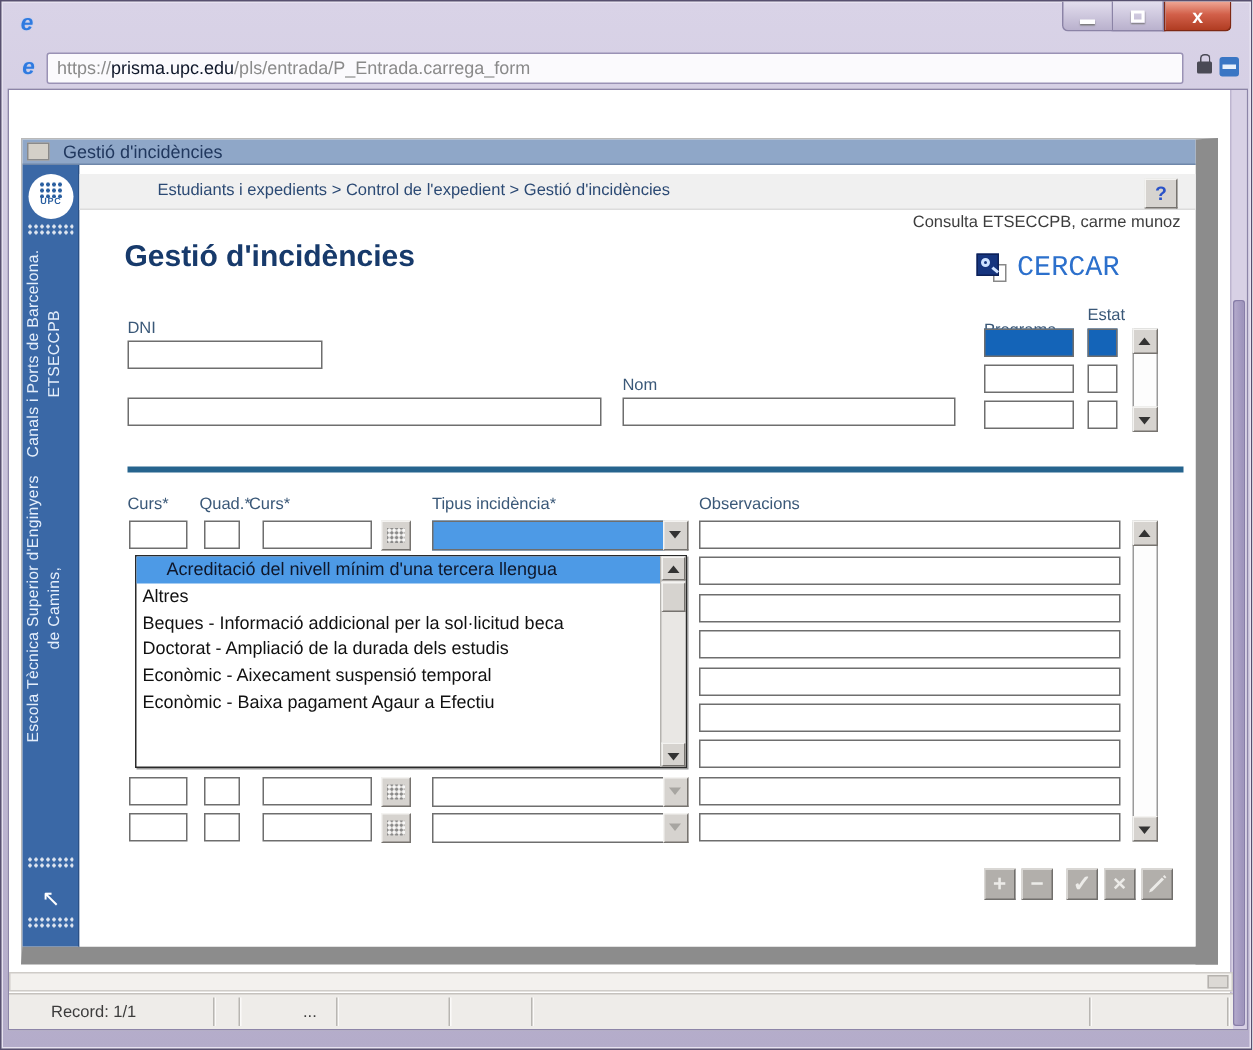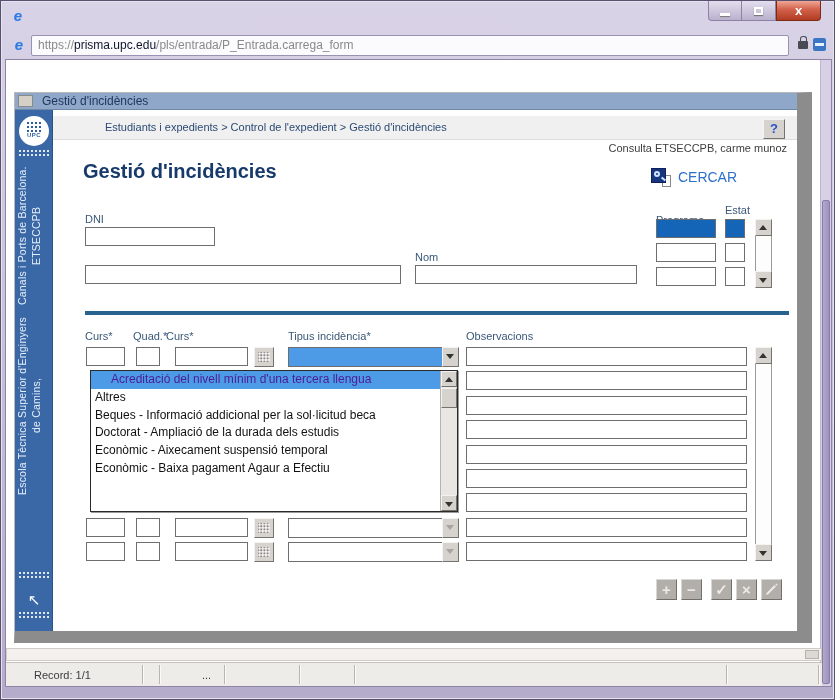--- a/index.html
+++ b/index.html
@@ -98,21 +98,21 @@
   .consulta { position:absolute; right:10px; top:32px; font-size:11px; color:#3d3d3d; }
 
   .page-title { position:absolute; left:30px; top:50px; font-size:20px; font-weight:bold; color:#173a6b; }
 
   .cercar { position:absolute; left:598px; top:57px; display:flex; align-items:center; cursor:default; }
   .cercar-icon { position:relative; width:20px; height:20px; margin-right:7px; }
   .cercar-icon .page { position:absolute; right:0; bottom:0; width:9px; height:12px; background:#fff; border:1px solid #888; }
   .cercar-icon .sq { position:absolute; left:0; top:1px; width:15px; height:15px; background:#16357f; border:1px solid #0d2158; }
   .cercar-icon .mag { position:absolute; left:3px; top:4px; width:6px; height:6px; border:2px solid #cfe2ff; border-radius:50%; }
   .cercar-icon .handle { position:absolute; left:10px; top:11px; width:5px; height:2px; background:#cfe2ff; transform:rotate(40deg); }
-  .cercar-label { font-size:14px; color:#2c70cc; }
+  .cercar-label { font-size:19px; color:#2c70cc;font-family:Liberation Mono, monospace; }
 
   .tbox { position:absolute; background:#fff; border:1px solid #6e6e6e; height:19px; }
   .tbox.fill-blue { background:#1464b8; }
   .tbox.focus-blue { background:#4d9ae6; }
 
   .divider { position:absolute; left:32px; top:201px; width:704px; height:4px; background:#26648e; }
 
   
   .gbtn { position:absolute; background:#d6d3cf; border:1px solid;
     border-color:#f4f3f1 #76736f #76736f #f4f3f1; }
@@ -125,21 +125,21 @@
     background-image:radial-gradient(circle,#f7f7f7 0.9px, transparent 1.1px), radial-gradient(circle,#8a8a8a 0.9px, transparent 1.1px);
     background-size:3.2px 3.2px, 3.2px 3.2px; background-position:0 0, 1.6px 1.6px; }
   .sb-track { position:absolute; background:#fdfdfd; border:1px solid #9a9a9a; }
 
   
   .dd-list { position:absolute; left:37px; top:260px; width:368px; height:142px;
     background:#fff; border:1px solid #2a2a2a; box-shadow:1px 1px 0 #9a9a9a; z-index:5; }
   .dd-items { position:absolute; left:0; top:0; right:17px; bottom:0; }
   .dd-item { height:17.75px; line-height:17.75px; font-size:12px; color:#111;
     padding-left:4px; white-space:nowrap; overflow:hidden; }
-  .dd-item.selected { background:#4d9ae6; color:#4c1d95;padding-left:20px; }
+  .dd-item.selected { background:#4d9ae6; color:#0f172a;padding-left:20px; }
   .dd-scroll { position:absolute; top:0; right:0; bottom:0; width:17px; background:#e9e7e4; border-left:1px solid #b5b3af; }
   .dd-scroll .up { position:absolute; top:0; left:0; width:16px; height:16px; }
   .dd-scroll .dn { position:absolute; bottom:0; left:0; width:16px; height:16px; }
   .dd-scroll .thumb { position:absolute; top:17px; left:0; width:16px; height:20px;
     background:#d6d3cf; border:1px solid; border-color:#f4f3f1 #76736f #76736f #f4f3f1; }
 
   
   .obs-col { position:absolute; left:413px; top:237px; display:flex; flex-direction:column; gap:5.4px; }
   .obs-input { width:281px; height:19px; background:#fff; border:1px solid #6e6e6e; }
 

